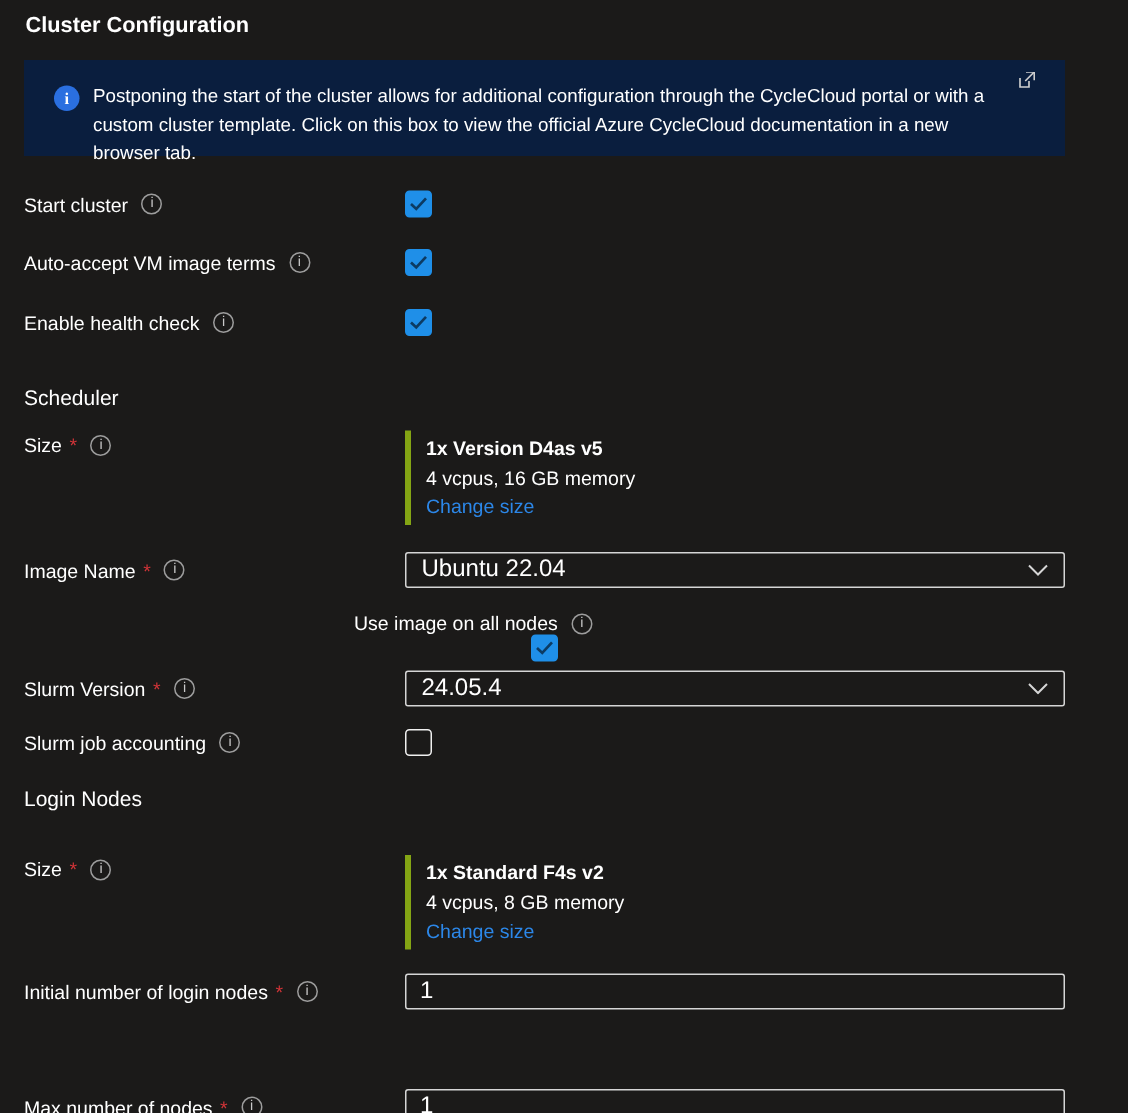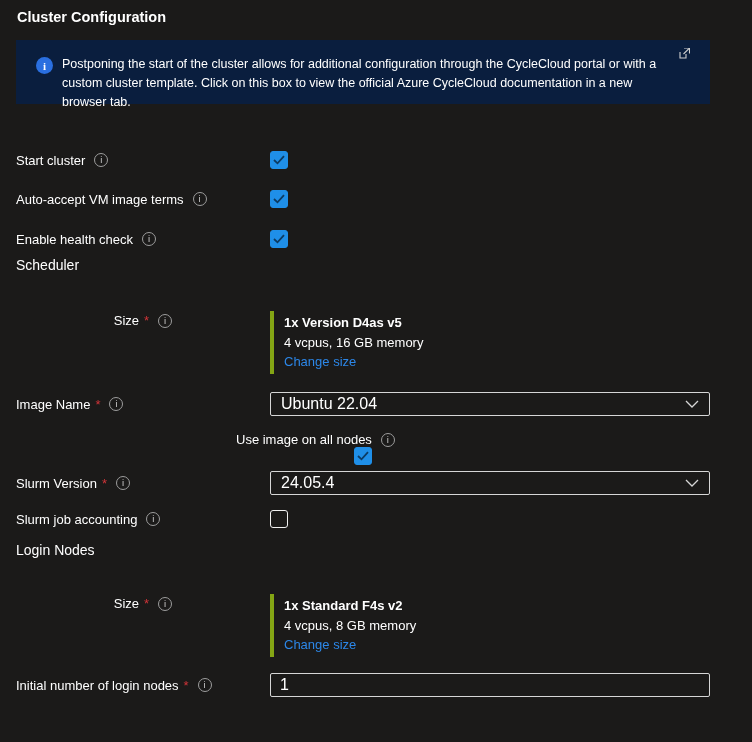--- a/index.html
+++ b/index.html
@@ -53,32 +53,31 @@
     top: 8px; right: 20px;
     width: 11px; height: 11px;
   }
   
   .row {
     position: absolute;
     left: 16px;
     width: 694px;
     display: flex;
     align-items: center;
-    margin-top: 24px;
   }
   .row.top-align { align-items: flex-start; }
   .label-cell {
     width: 254px;
     flex-shrink: 0;
     display: flex;
     align-items: center;
     font-size: 13px;
     color: #ffffff;
   }
-  .row.top-align .label-cell { margin-top: 2px; justify-content: center; }
+  .row.top-align .label-cell { margin-top: 2px; }
   .field-cell { flex: 1; display: flex; align-items: center; }
   .req {
     color: #d13438;
     margin-left: 5px;
     font-size: 13px;
   }
   .info-icon {
     margin-left: 9px;
     width: 14px; height: 14px;
     border-radius: 50%;
@@ -272,21 +271,21 @@
       <span>Slurm job accounting</span>
       <span class="info-icon">i</span>
     </div>
     <div class="field-cell">
       <div class="checkbox">
         
       </div>
     </div>
   </div>
 
-  <div class="section-heading" style="top:542px;">Login Nodes</div>
+  <div class="section-heading" style="top:524px;">Login Nodes</div>
 
   <div class="row top-align" style="top:570px;">
     <div class="label-cell">
       <span>Size</span>
       <span class="req">*</span>
       <span class="info-icon">i</span>
     </div>
     <div class="field-cell">
       <div class="size-tile">
         <div class="size-sku">1x Standard F4s v2</div>

